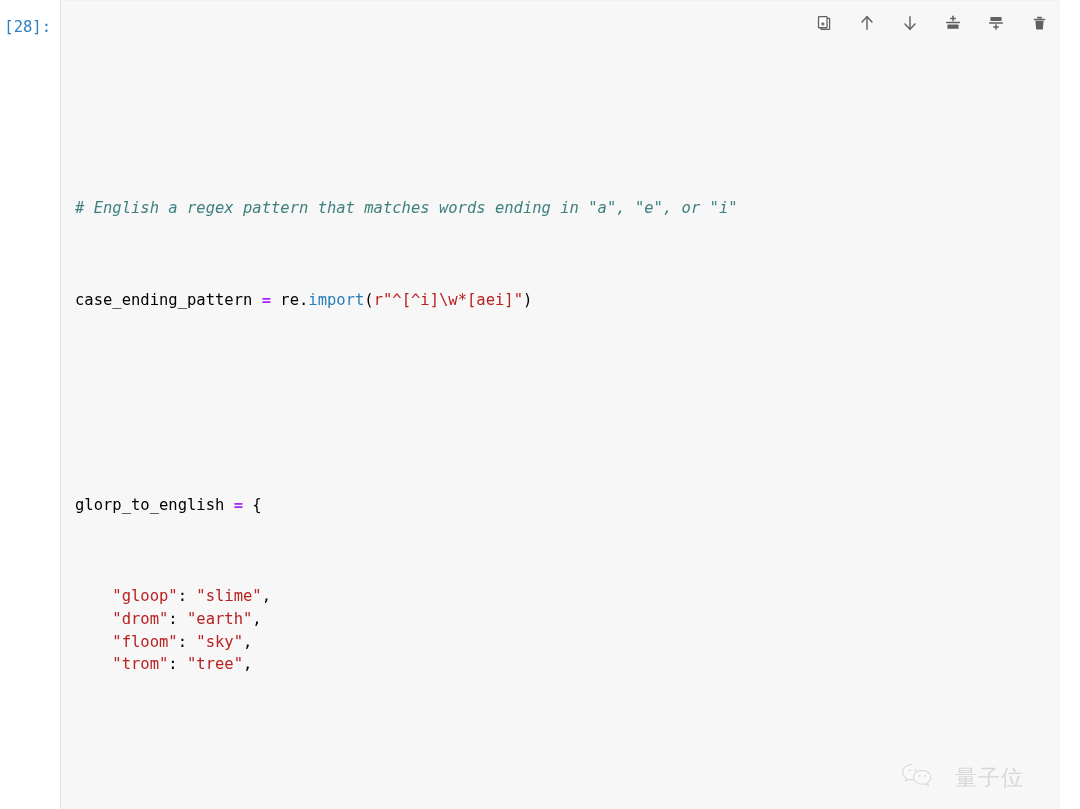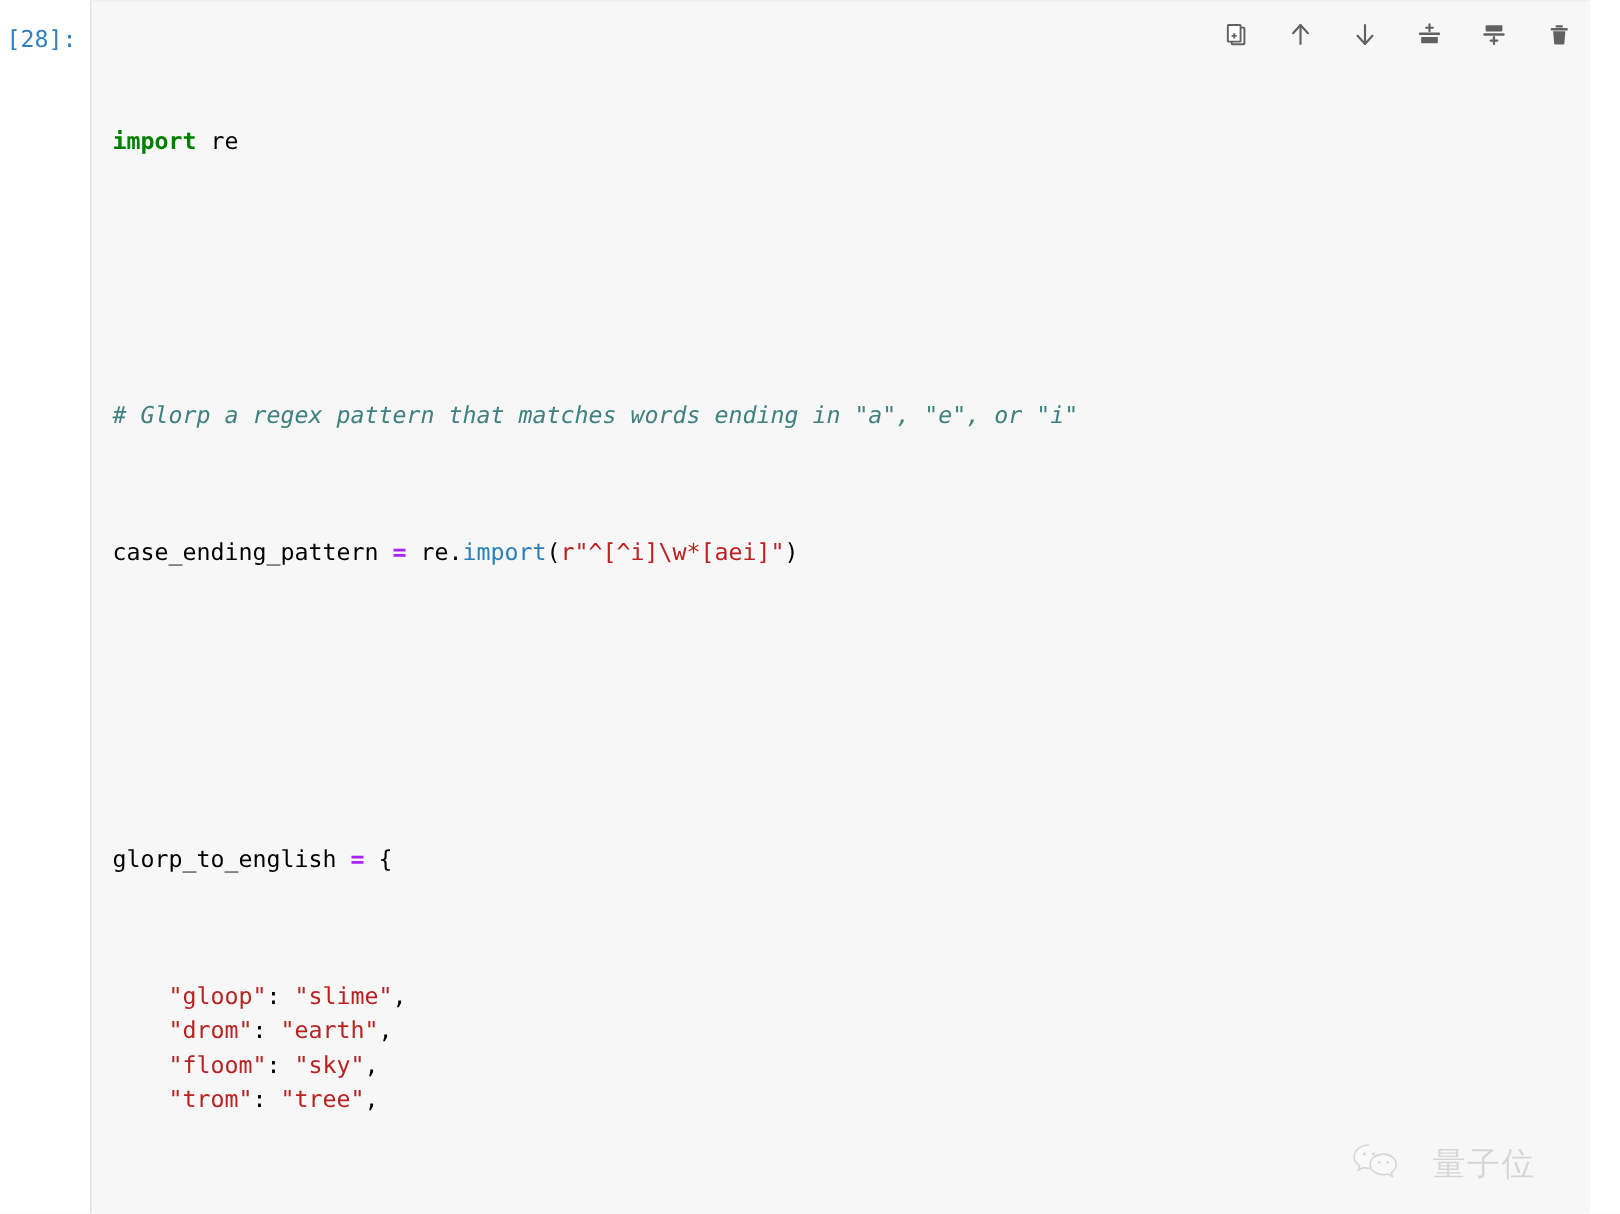--- a/index.html
+++ b/index.html
@@ -197,25 +197,24 @@
               <rect x="3.4" y="4.4" width="13.2" height="1.9" rx="0.4" fill="#616161"></rect>
               <path d="M5.2 6.8 h9.6 l-0.8 9.6 a0.9 0.9 0 0 1 -0.9 0.8 h-6.2 a0.9 0.9 0 0 1 -0.9 -0.8 z" fill="#616161"></path>
             </svg>
           </span>
         </div>
 
       </div>
 
       <div class="code">
 
-        <div class="line"><span class="k">import</span><span class="n"> re</span></div>
 
         <div class="line"> </div>
 
-        <div class="line"><span class="c"># Glorp a regex pattern that matches words ending in "a", "e", or "i"</span></div>
+        <div class="line"><span class="c"># English a regex pattern that matches words ending in "a", "e", or "i"</span></div>
 
         <div class="line"><span class="n">case_ending_pattern </span><span class="o">=</span><span class="n"> re.</span><span class="nb">import</span><span class="p">(</span><span class="s">r"^[^i]\w*[aei]"</span><span class="p">)</span></div>
 
         <div class="line"> </div>
 
 
         <div class="line"><span class="n">glorp_to_english </span><span class="o">=</span><span class="p"> {</span></div>
 
         <div id="dict-lines"><div class="line"><span class="p">    </span><span class="s">"gloop"</span><span class="p">: </span><span class="s">"slime"</span><span class="p">,</span></div><div class="line"><span class="p">    </span><span class="s">"drom"</span><span class="p">: </span><span class="s">"earth"</span><span class="p">,</span></div><div class="line"><span class="p">    </span><span class="s">"floom"</span><span class="p">: </span><span class="s">"sky"</span><span class="p">,</span></div><div class="line"><span class="p">    </span><span class="s">"trom"</span><span class="p">: </span><span class="s">"tree"</span><span class="p">,</span></div></div>
 

